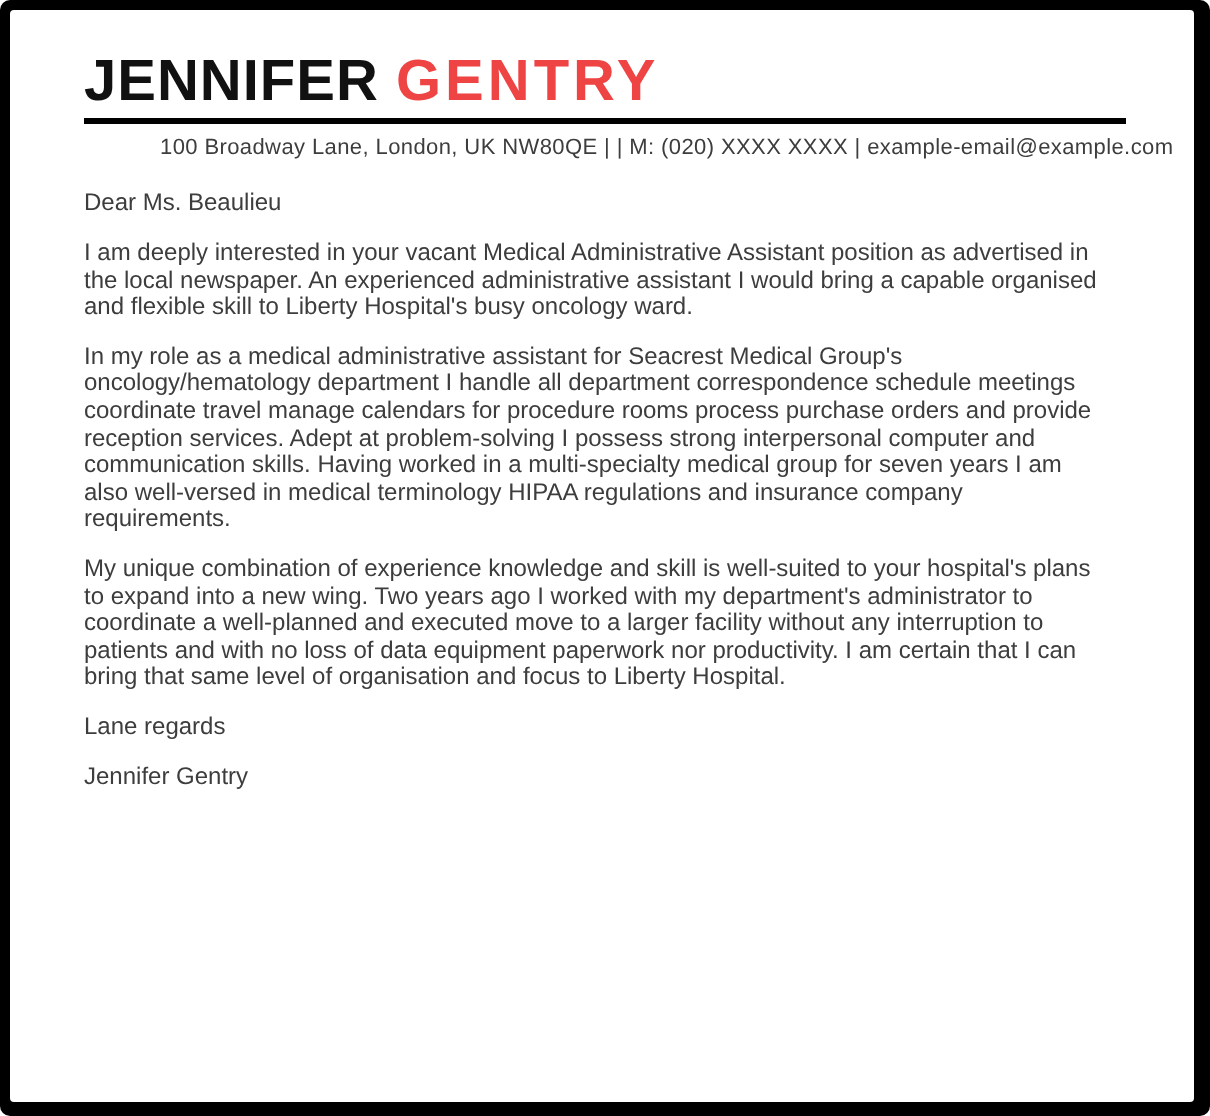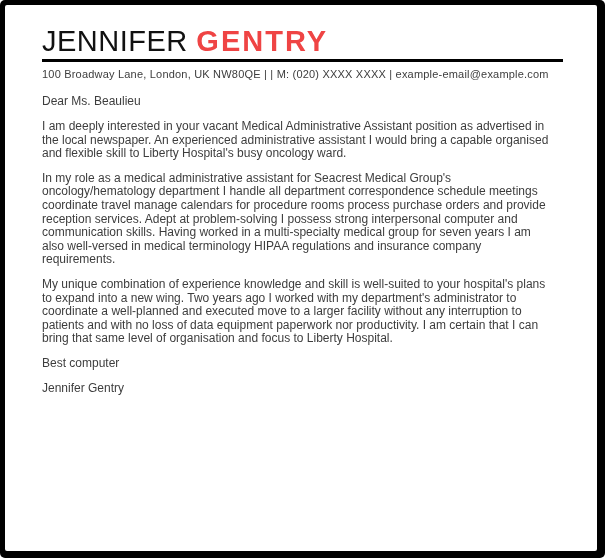--- a/index.html
+++ b/index.html
@@ -31,39 +31,40 @@
   .name {
     margin: 0;
     font-size: 29px;
     line-height: 1.05;
     letter-spacing: 0.5px;
     color: #111111;
     font-weight: normal;
     white-space: nowrap;
   }
   .name .first {
-    font-weight: normal;
+    font-weight: bold;
   }
   .name .last {
     font-weight: bold;
     letter-spacing: 2px;
     color: #ef4444;
   }
   .rule {
     height: 3px;
     background: #000000;
     margin: 3px 0 6px 0;
     width: 521px;
   }
   .contact {
     font-size: 11px;
     color: #3d3d3d;
     letter-spacing: 0.2px;
     margin-bottom: 15px;
     white-space: nowrap;
+    margin-left: 38px;
   }
   .body-text p {
     margin: 0 12px 11px 0;
     font-size: 12px;
     line-height: 13.6px;
     color: #3d3d3d;
     max-width: 527px;
   }
   .body-text p.sig-gap {
     margin-top: 1px;
@@ -79,18 +80,18 @@
       <h1 class="name"><span class="first">JENNIFER</span><span> </span><span class="last">GENTRY</span></h1>
       <div class="rule"></div>
       <div class="contact">100 Broadway Lane, London, UK NW80QE |  | M: (020) XXXX XXXX | example-email@example.com</div>
     </header>
 
     <main class="body-text">
       <p>Dear Ms. Beaulieu</p>
       <p>I am deeply interested in your vacant Medical Administrative Assistant position as advertised in the local newspaper. An experienced administrative assistant I would bring a capable organised and flexible skill to Liberty Hospital's busy oncology ward.</p>
       <p>In my role as a medical administrative assistant for Seacrest Medical Group's oncology/hematology department I handle all department correspondence schedule meetings coordinate travel manage calendars for procedure rooms process purchase orders and provide reception services. Adept at problem-solving I possess strong interpersonal computer and communication skills. Having worked in a multi-specialty medical group for seven years I am also well-versed in medical terminology HIPAA regulations and insurance company requirements.</p>
       <p>My unique combination of experience knowledge and skill is well-suited to your hospital's plans to expand into a new wing. Two years ago I worked with my department's administrator to coordinate a well-planned and executed move to a larger facility without any interruption to patients and with no loss of data equipment paperwork nor productivity. I am certain that I can bring that same level of organisation and focus to Liberty Hospital.</p>
-      <p>Best computer</p>
+      <p>Lane regards</p>
       <p class="sig-gap">Jennifer Gentry</p>
     </main>
 
   </div>
 </div>
 
 </body></html>

